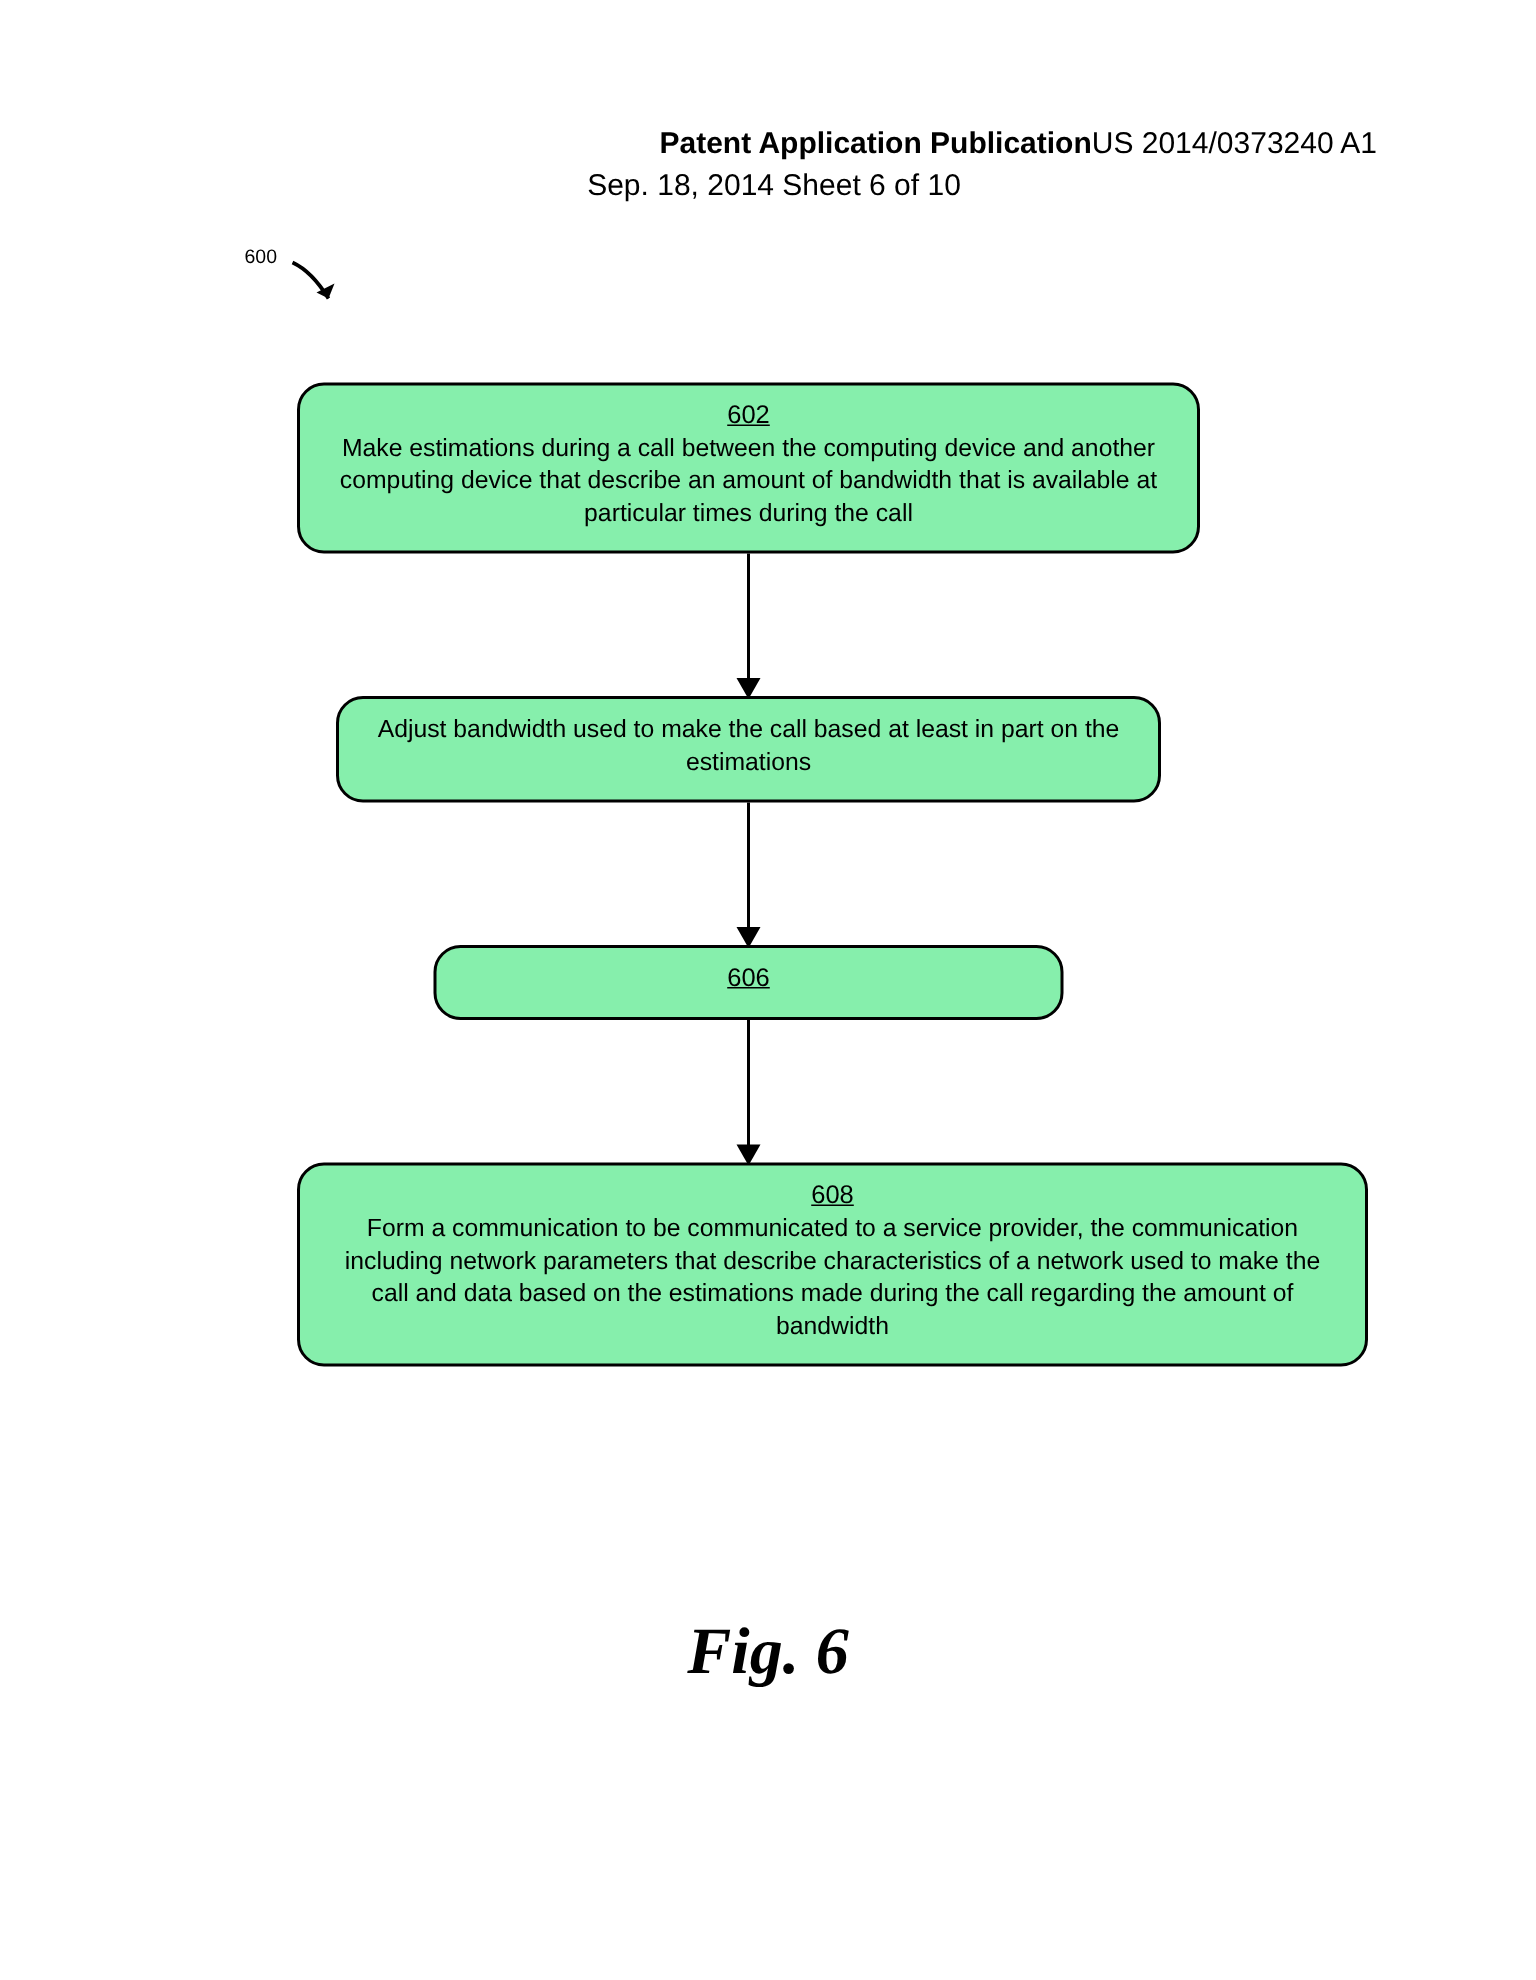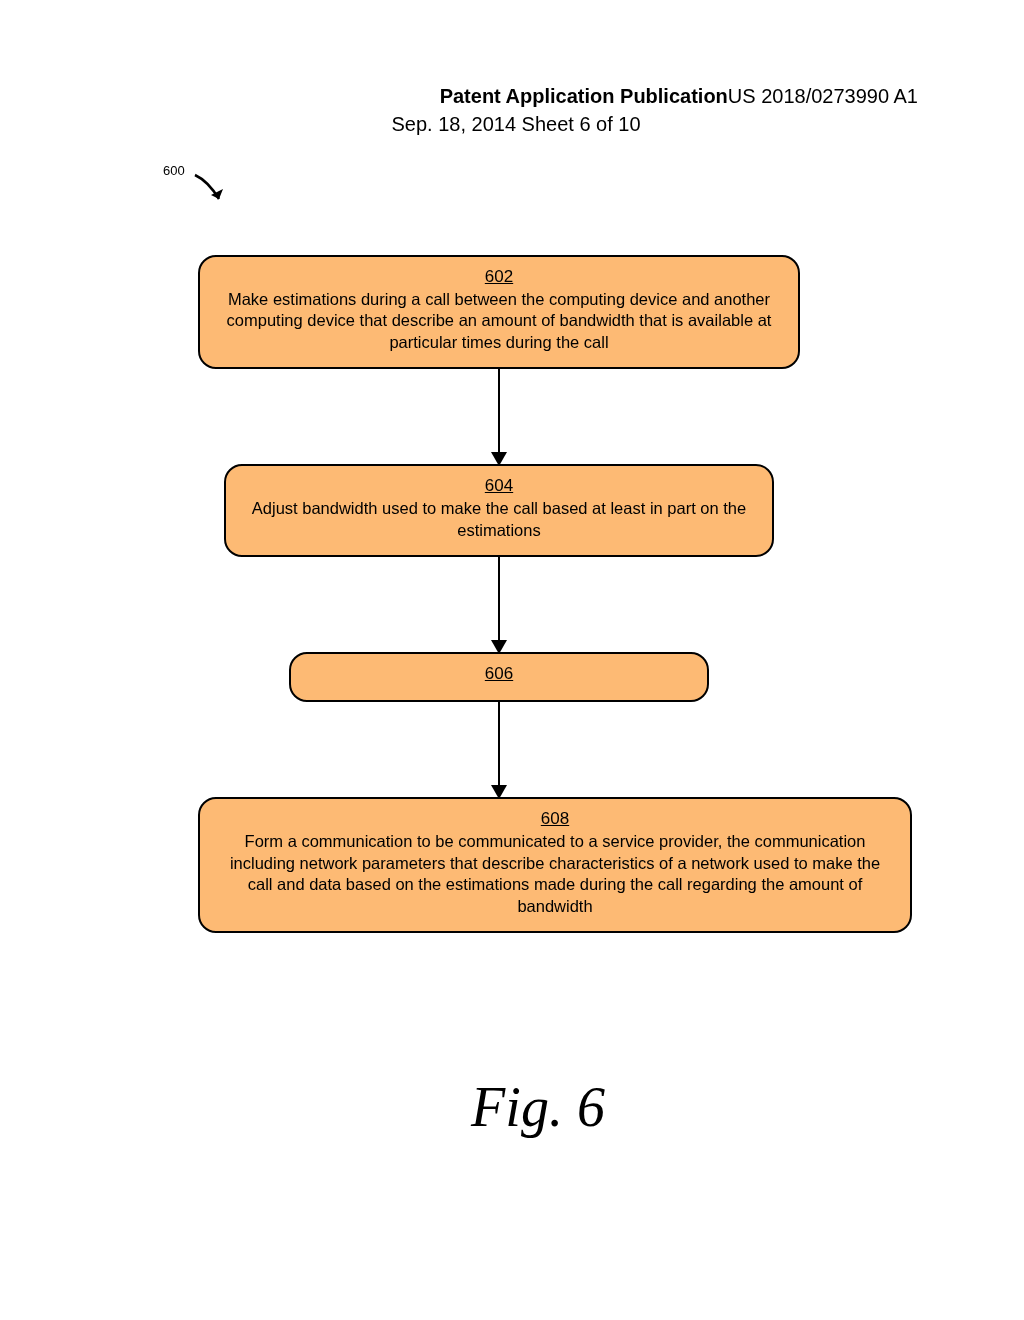--- a/index.html
+++ b/index.html
@@ -53,21 +53,21 @@
       position: absolute;
       top: 255px;
       left: 198px;
       width: 602px;
     }
     .flow-box {
       border: 2.5px solid black;
       border-radius: 18px;
       padding: 10px 18px 14px 18px;
       text-align: center;
-      background: #fdba74;
+      background: #86efac;
       margin: 0 auto;
       position: relative;
     }
     .flow-box .step-num {
       text-decoration: underline;
       font-size: 17px;
       display: block;
       margin-bottom: 2px;
     }
     .flow-box .step-text {
@@ -92,57 +92,55 @@
       border-left: 8px solid transparent;
       border-right: 8px solid transparent;
       border-top: 14px solid black;
     }
     .figure-label {
       position: absolute;
       top: 1075px;
       left: 50%;
       transform: translateX(-50%);
       font-family: 'Brush Script MT', cursive;
-      font-size: 56px;
+      font-size: 44px;
       font-style: italic;
-      font-weight: normal;
-      margin-left: 26px;
+      font-weight: bold;
     }
     .box-602 { width: 602px; }
     .box-604 { width: 550px; }
     .box-606 { width: 420px; }
     .box-608 { width: 714px; }
   </style>
 </head>
 <body>
 
 <div class="header">
   <span class="header-left">Patent Application Publication</span>
   <span class="header-center">Sep. 18, 2014  Sheet 6 of 10</span>
-  <span class="header-right">US 2018/0273990 A1</span>
+  <span class="header-right">US 2014/0373240 A1</span>
 </div>
 
 <div class="figure-number-ref">600</div>
 
 <svg class="pointer-arrow" viewBox="0 0 40 40">
   <path d="M 2 2 Q 15 8 26 26" stroke="black" stroke-width="2.5" fill="none"></path>
   <polygon points="26,26 30,16 18,22" fill="black"></polygon>
 </svg>
 
 <div class="flowchart">
 
   <div class="flow-box box-602">
     <span class="step-num">602</span>
     <span class="step-text">Make estimations during a call between the computing device and another computing device that describe an amount of bandwidth that is available at particular times during the call</span>
   </div>
 
   <div class="connector"></div>
 
   <div class="flow-box box-604">
-    <span class="step-num">604</span>
     <span class="step-text">Adjust bandwidth used to make the call based at least in part on the estimations</span>
   </div>
 
   <div class="connector"></div>
 
   <div class="flow-box box-606">
     <span class="step-num">606</span>
   </div>
 
   <div class="connector"></div>

